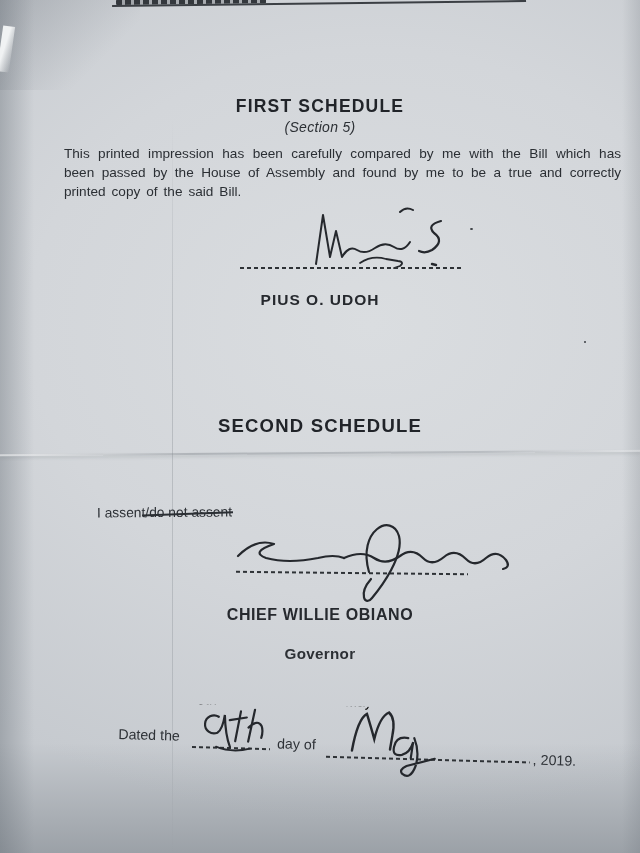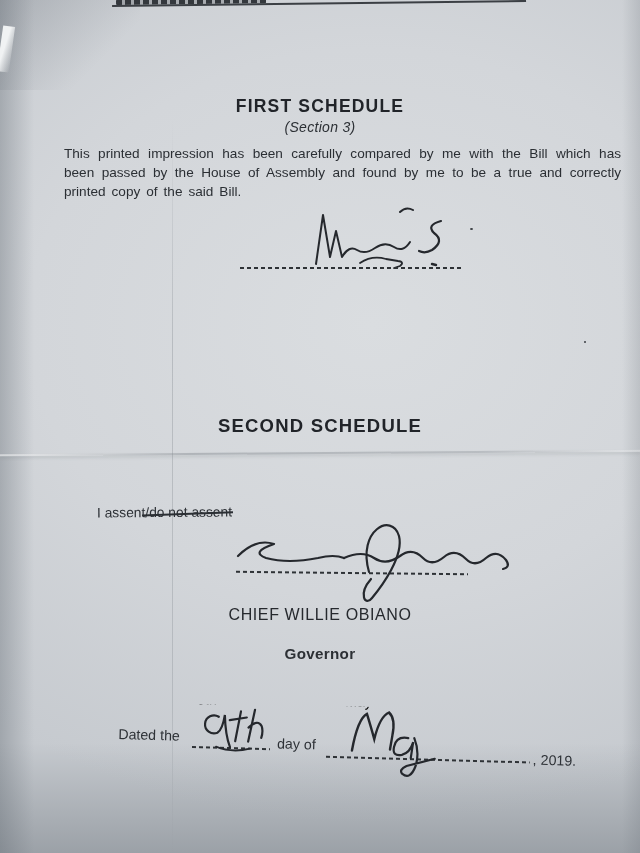--- a/index.html
+++ b/index.html
@@ -59,21 +59,21 @@
   .dashes{ position:absolute; height:2px;
     background:repeating-linear-gradient(90deg,#2e3236 0 4px, transparent 4px 7px); }
   #clerk-dashes{ left:240px; top:267px; width:222px; }
   #gov-dashes{ left:236px; top:572px; width:232px; transform:rotate(.6deg); }
 
   .sig{ position:absolute; }
   .sig path{ fill:none; stroke:#25282d; stroke-linecap:round; stroke-linejoin:round; }
 
   #clerk-name{ top:291px; font-size:15.5px; font-weight:bold; letter-spacing:1px; }
   #clerk-title{ top:317px; font-size:13.8px; font-weight:bold; letter-spacing:.4px; color:#2a2e33; }
-  #gov-name{ top:606px; font-size:16px; font-weight:normal; letter-spacing:.6px; }
+  #gov-name{ top:606px; font-size:16px; font-weight:bold; letter-spacing:.6px; }
   #gov-title{ top:635px; font-size:15.2px; font-weight:bold; letter-spacing:.3px; color:#2c3035;margin-top:10px; }
 
   .assent-line{ position:absolute; left:97px; top:485px; font-size:13.8px; color:#2b2f34; transform:rotate(-.4deg);margin-top:20px; }
   .struck{ position:relative; }
   .struck::after{ content:''; position:absolute; left:-3px; right:-1px; top:52%; height:1.6px;
     background:#2b2f34; transform:rotate(-1.6deg); }
 
   .dated-row{ position:absolute; left:0; top:700px; width:640px; height:90px;
     transform:rotate(1.6deg); transform-origin:120px 45px;
     font-size:14.2px; color:#2e3237; }
@@ -102,37 +102,38 @@
   <div class="shade crease-v"></div>
   <div class="speck" style="left:470px;top:228px;width:3px;height:2px;"></div>
   <div class="speck" style="left:584px;top:341px;width:2px;height:2px;"></div>
 
   <div class="prev-page-sliver">
     <div class="smudge"></div>
     <div class="rule"></div>
   </div>
 
   <div id="first-title" class="center schedule-title">FIRST SCHEDULE</div>
-  <div id="first-ref" class="center section-ref">(Section 3)</div>
+  <div id="first-ref" class="center section-ref">(Section 5)</div>
 
   <div class="body-par">
     <div class="jline">This printed impression has been carefully compared by me with the Bill which has</div>
     <div class="jline">been passed by the House of Assembly and found by me to be a true and correctly</div>
     <div>printed copy of the said Bill.</div>
   </div>
 
   <svg class="sig" style="left:283px;top:206px;width:178px;height:66px;" viewBox="0 0 178 66">
     <path d="M33,58 L40,9 L47,51 L53,25 L59,51 Q66,39 74,44 T92,42 T111,41 T127,36" stroke-width="2"></path>
     <path d="M117,6 q6,-6 13,-2" stroke-width="2"></path>
     <path d="M158,15 q-15,4 -7,12 q11,8 -2,17 q-7,4 -13,1" stroke-width="2.2"></path>
     <path d="M77,57 q12,-8 26,-4 l12,2 q7,1 2,5 l-6,2" stroke-width="1.8"></path>
     <path d="M149,58 l4,1" stroke-width="2.4"></path>
   </svg>
   <div id="clerk-dashes" class="dashes"></div>
 
+  <div id="clerk-name" class="center">PIUS O. UDOH</div>
 
   <div id="second-title" class="center schedule-title">SECOND SCHEDULE</div>
 
   <div class="assent-line"><span>I assent</span><span class="struck">/do not assent</span></div>
 
   <div id="gov-dashes" class="dashes"></div>
   <svg class="sig" style="left:222px;top:516px;width:296px;height:88px;" viewBox="0 0 296 88">
     <path d="M16,40 Q34,22 52,28 Q28,36 44,42 Q66,48 96,42 Q112,38 122,42" stroke-width="2.2"></path>
     <path d="M147,56 C135,14 170,-4 177,20 C182,40 160,70 150,82 C143,91 136,78 149,63" stroke-width="2.2"></path>
     <path d="M122,42 Q140,34 152,42 Q164,50 178,40 Q190,31 201,42 Q210,51 222,41 Q233,32 244,43 Q253,52 264,42 Q275,33 284,44 q5,7 -3,9" stroke-width="2.2"></path>

